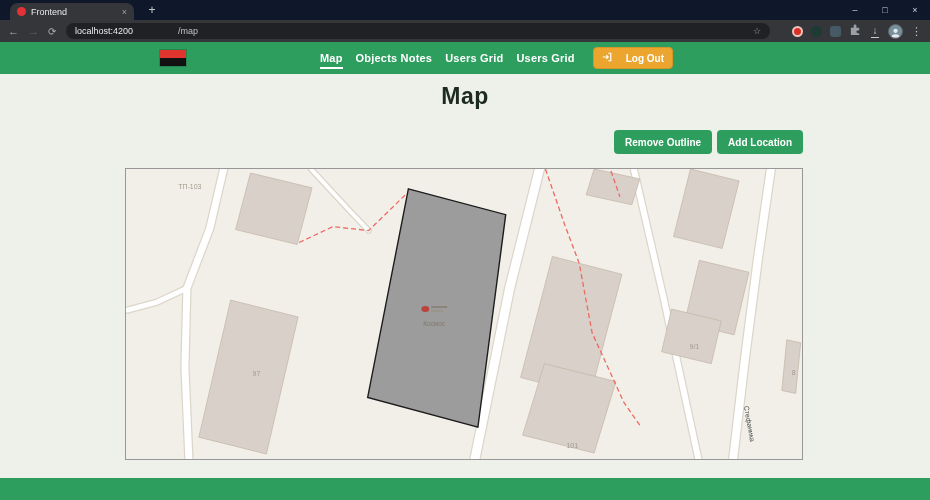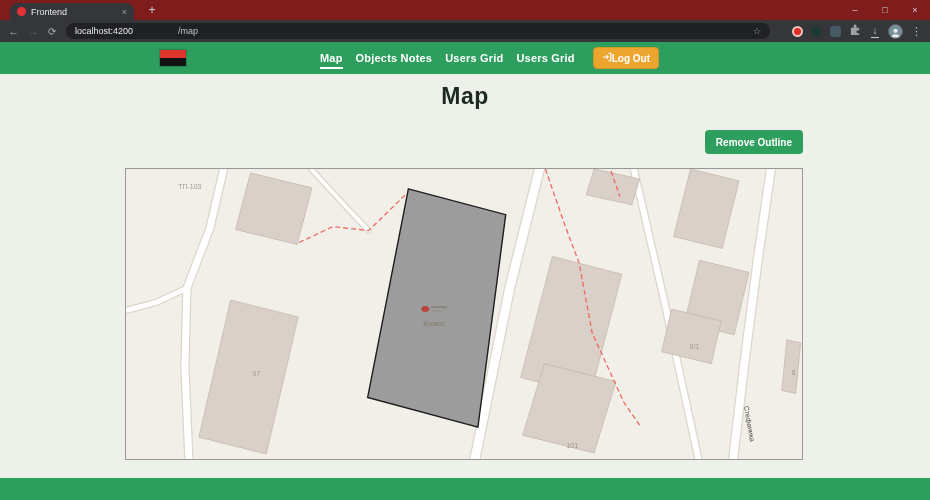--- a/index.html
+++ b/index.html
@@ -1,20 +1,20 @@
 <!DOCTYPE html>
 <html><head>
 <meta charset="utf-8">
 <style>
   * { box-sizing: border-box; margin: 0; padding: 0; }
   html,body { width:930px; height:500px; overflow:hidden; }
   body { position:relative; font-family:"Liberation Sans", sans-serif; background:#edf1ea; }
 
   
-  .titlebar { position:absolute; top:0; left:0; right:0; height:20px; background:#7f1d1d; }
+  .titlebar { position:absolute; top:0; left:0; right:0; height:20px; background:#0f172a; }
   .tab { position:absolute; left:10px; top:3px; width:124px; height:17px; background:#35363a;
          border-radius:8px 8px 0 0; display:flex; align-items:center; gap:5px; padding:0 7px; }
   .favicon { width:9px; height:9px; border-radius:50%; background:#e23237; flex:none; }
   .tab-title { color:#e8eaed; font-size:9px; flex:1; white-space:nowrap; overflow:hidden; }
   .tab-close { color:#9aa0a6; font-size:9px; }
   .newtab { position:absolute; left:144px; top:2px; color:#c7cbd0; font-size:12px; line-height:16px; width:16px; text-align:center; }
   .wincontrols { position:absolute; right:0; top:0; height:20px; display:flex; }
   .wincontrols span { width:30px; text-align:center; color:#d0d3d8; font-size:9px; line-height:20px; }
 
   .toolbar { position:absolute; top:20px; left:0; right:0; height:22px; background:#35363a; }
@@ -37,21 +37,21 @@
   .menu-dots { color:#c7cbd0; font-size:11px; }
 
   
   .navbar { position:absolute; top:42px; left:0; right:0; height:32px; background:#2E9E5E; }
   .logo { position:absolute; left:160px; top:8px; width:26px; height:16px; box-shadow:0 0 0 1px rgba(0,0,0,.15); }
   .logo-red { display:block; height:8px; background:#e0352f; }
   .logo-black { display:block; height:8px; background:#121212; }
   .nav-items { position:absolute; left:320px; top:0; height:32px; display:flex; align-items:center; gap:13px; }
   .nav-item { color:#fff; font-size:11px; font-weight:700; letter-spacing:.2px; padding:5px 0; cursor:pointer; white-space:nowrap; }
   .nav-item.active { padding-bottom:3px; border-bottom:2px solid #fff; }
-  .logout { display:flex; align-items:center; gap:0; background:#ECA62F; border:1px solid #d69527;
+  .logout { display:flex; align-items:center; gap:14px; background:#ECA62F; border:1px solid #d69527;
             color:#fff; border-radius:4px; font-family:inherit; font-size:10px; font-weight:700; padding:4px 8px; margin-left:5px; cursor:pointer; }
 
   
   .page-title { position:absolute; top:83px; left:0; width:100%; text-align:center; font-size:23px;
                 font-weight:600; color:#1c2a21; letter-spacing:.5px; }
   .title-input { position:absolute; left:127px; top:130px; width:243px; height:26px; border:1px solid #cfd4cf;
                  border-radius:4px; background:#fff; padding:0 9px; font-family:inherit; font-size:10.5px; color:#333; outline:none;margin-top:40px; }
   .title-input::placeholder { color:#9aa29b; }
   .action-buttons { position:absolute; right:127px; top:130px; display:flex; gap:5px; }
   .btn-green { height:24px; background:#2E9E5E; color:#fff; border:none; border-radius:4px;
@@ -132,20 +132,21 @@
     </button>
   </div>
 </div>
 
 <div class="page-title">Map</div>
 
 <input class="title-input" placeholder="Title" style="">
 
 <div class="action-buttons">
   <button class="btn-green">Remove Outline</button>
+  <button class="btn-green">Add Location</button>
 </div>
 
 <div class="map-wrap">
   <svg viewBox="0 0 678 292">
 
     <g fill="none" stroke="#dcd6ca" stroke-linecap="round" stroke-linejoin="round">
       <path d="M415 0 L385 120 L350 292" stroke-width="11.5"></path>
       <path d="M648 0 L635 90 L622 190 L610 292" stroke-width="10.5"></path>
       <path d="M510 0 L540 130 L575 292" stroke-width="8.5"></path>
       <path d="M97 0 L83 60 L60 120 L58 200 L62 292" stroke-width="9.5"></path>

